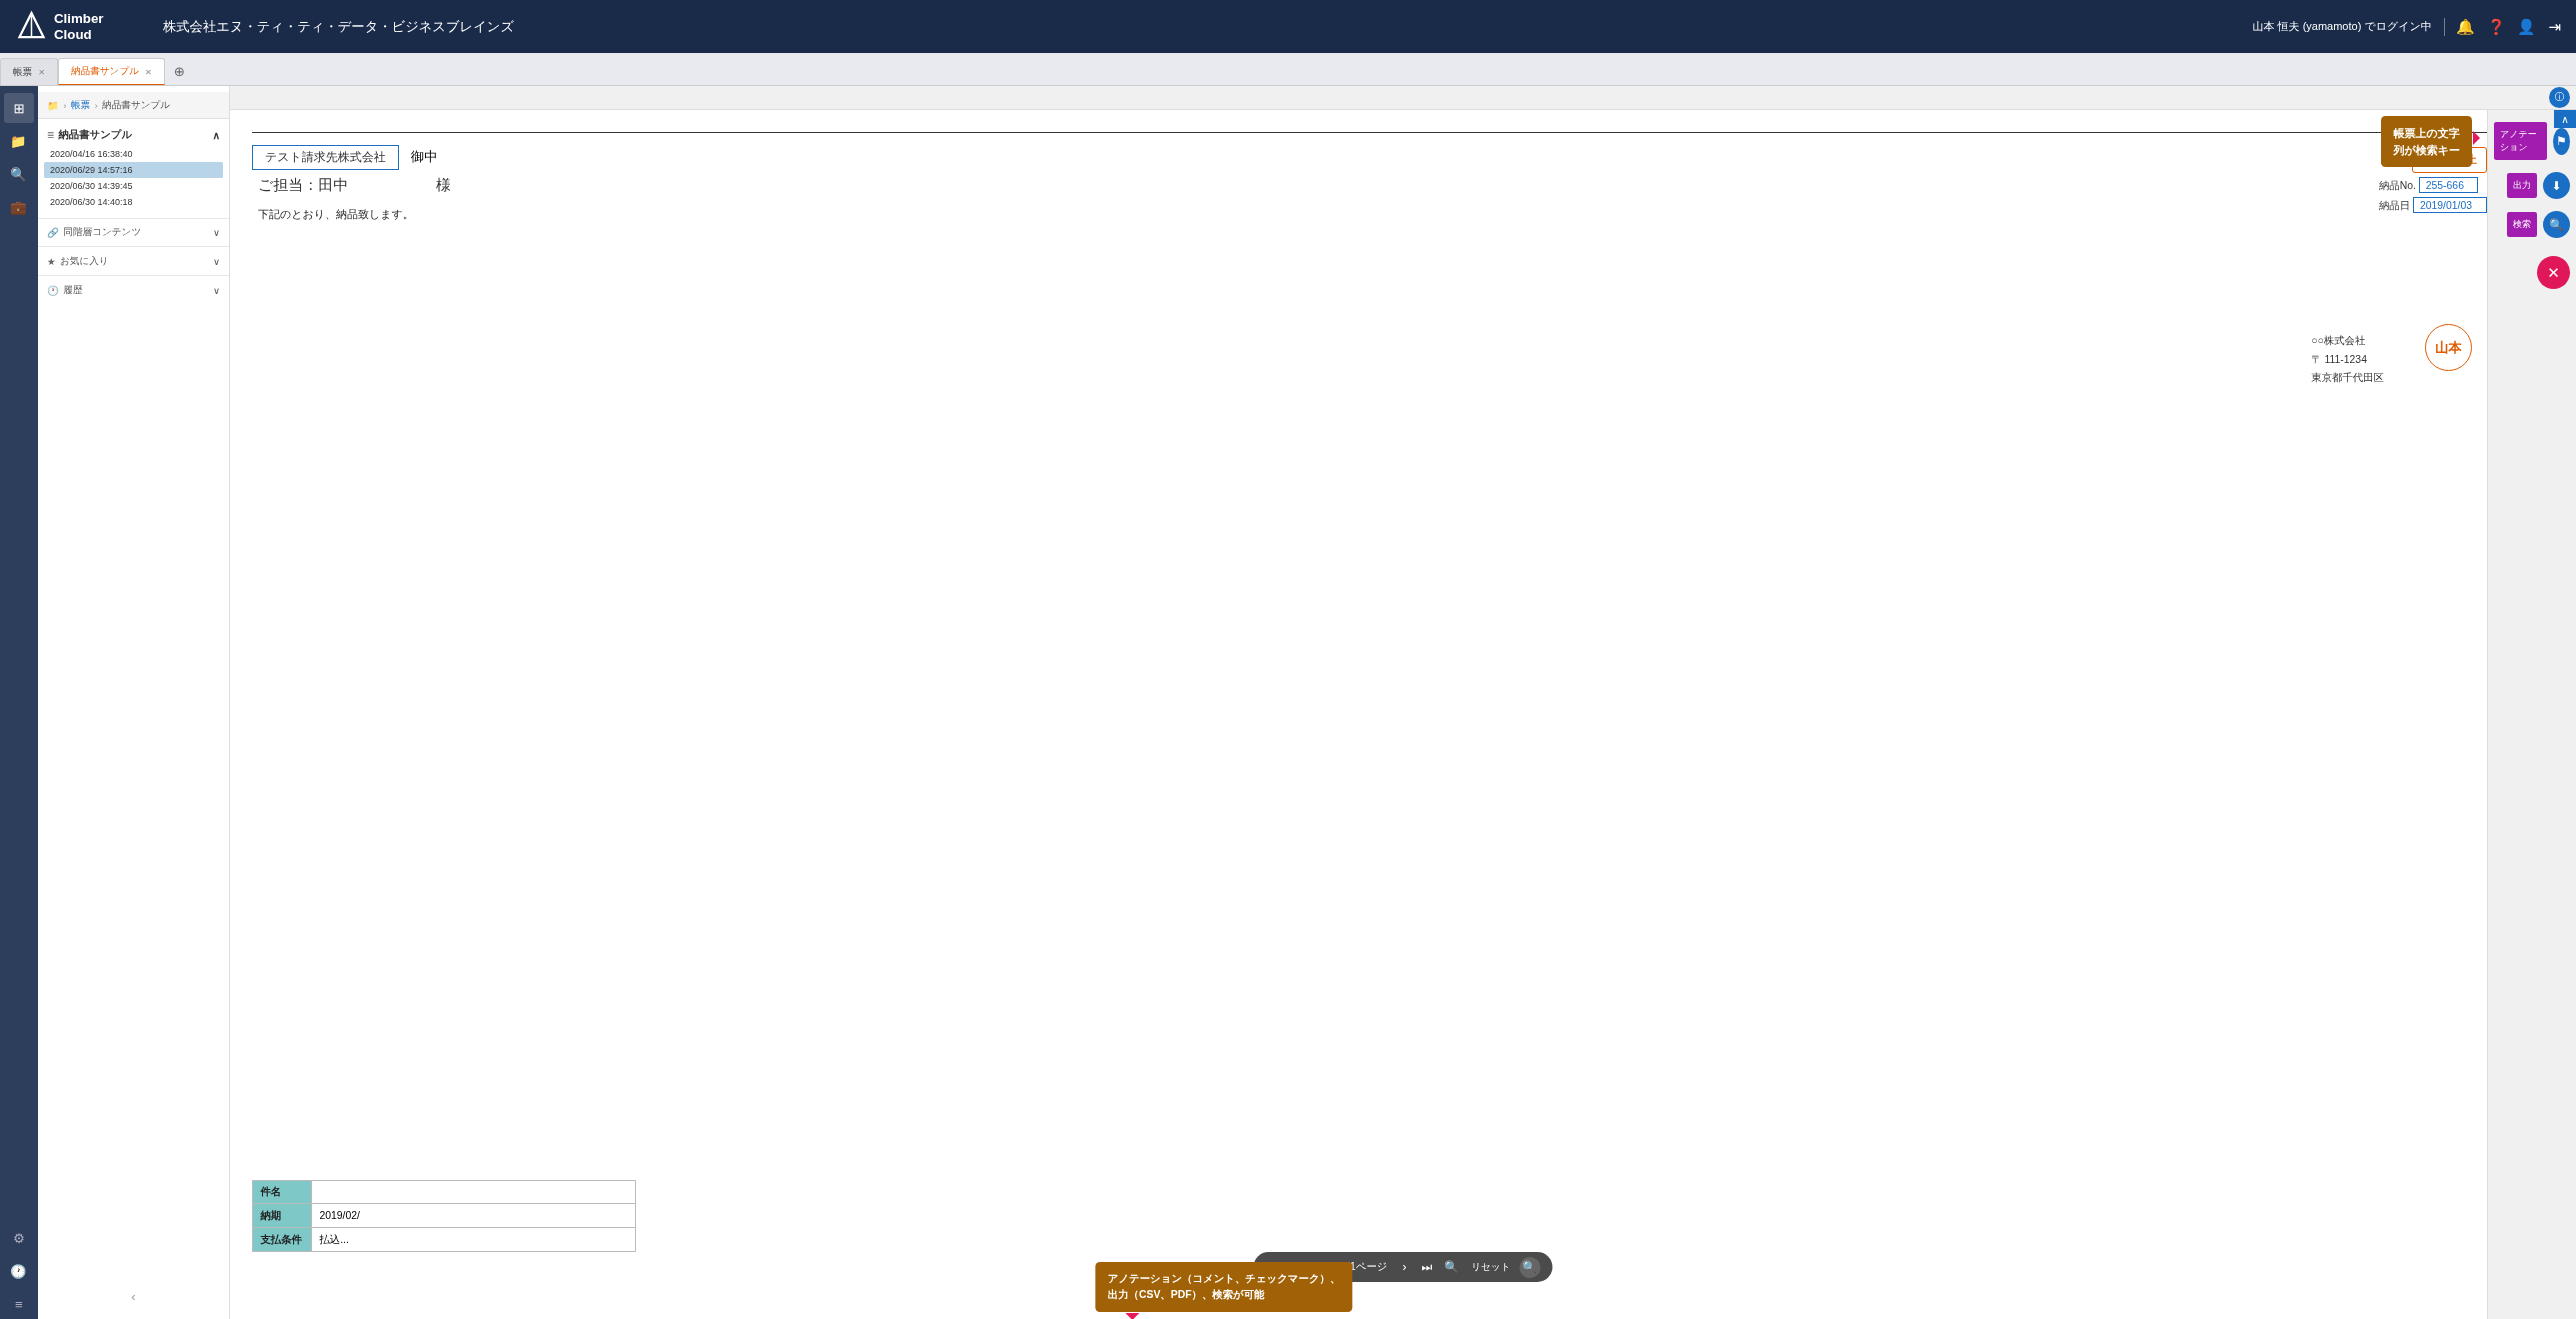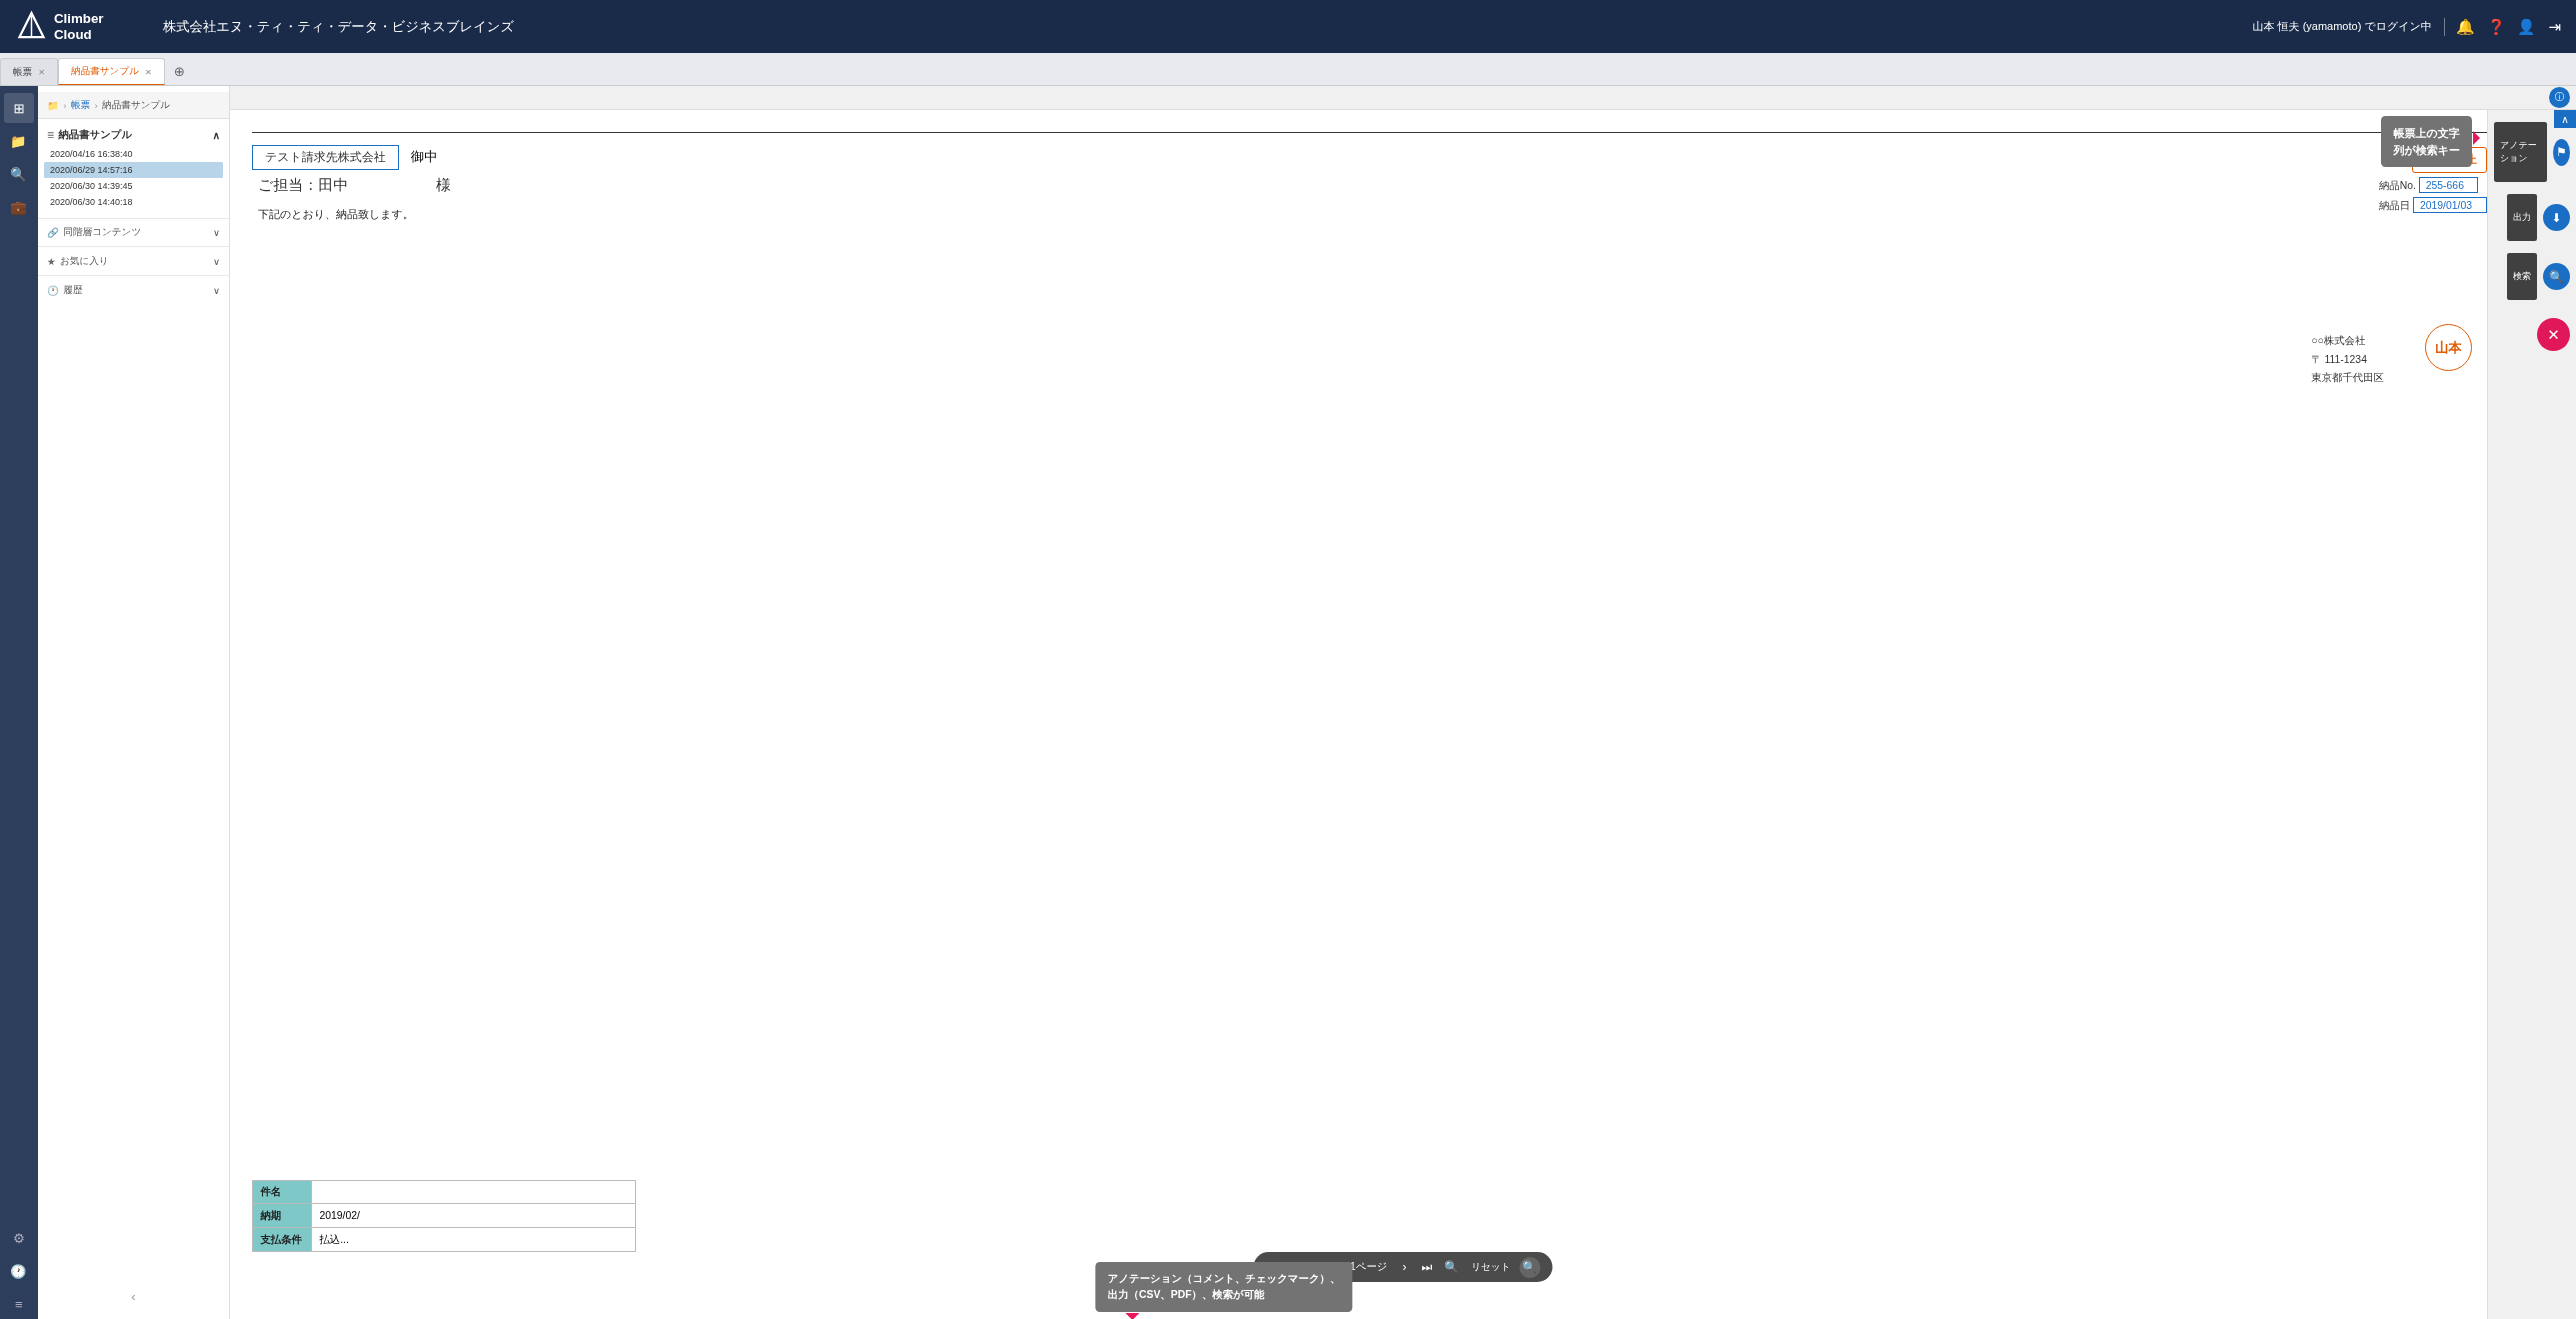--- a/index.html
+++ b/index.html
@@ -441,24 +441,24 @@
       gap: 12px;
     }
     .action-row {
       display: flex;
       align-items: center;
       gap: 6px;
       width: 100%;
       justify-content: flex-end;
     }
     .action-label {
-      background: #404040;
+      background: #a21caf;
       color: white;
       font-size: 9px;
-      padding: 17px 6px;
+      padding: 6px 6px;
       border-radius: 2.2px;
       cursor: pointer;
     }
     .action-btn-blue {
       width: 27px;
       height: 27px;
       background: #1a6fc4;
       border-radius: 50%;
       display: flex;
       align-items: center;
@@ -476,21 +476,21 @@
       align-items: center;
       justify-content: center;
       color: white;
       font-size: 15px;
       cursor: pointer;
     }
 
     
     .callout-box {
       position: absolute;
-      background: #737373;
+      background: #a16207;
       color: white;
       border-radius: 4.4px;
       padding: 9px 12px;
       font-size: 12px;
       font-weight: bold;
       line-height: 1.5;
       z-index: 200;
     }
     .callout-box::after {
       content: '';

